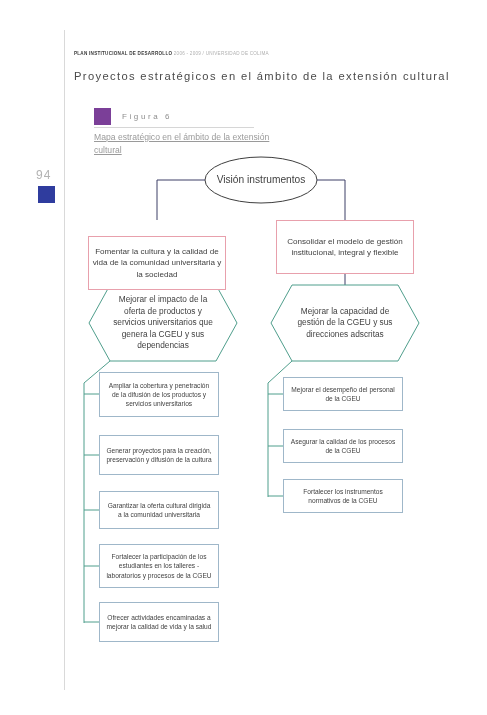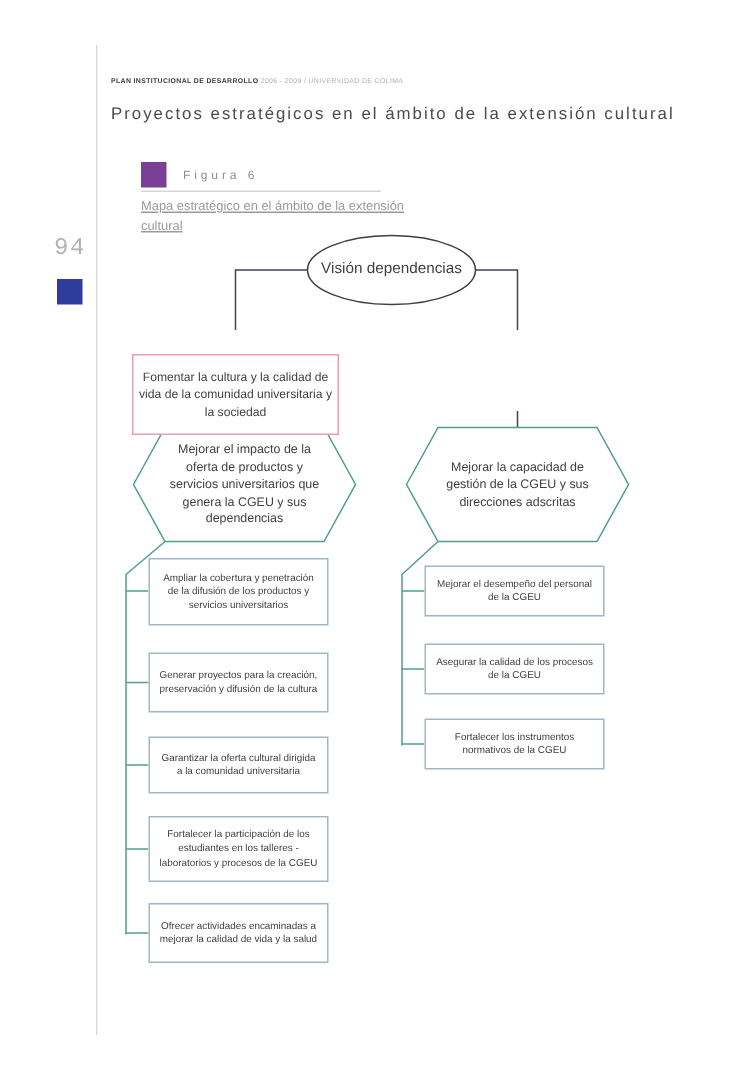--- a/index.html
+++ b/index.html
@@ -16,24 +16,23 @@
   
   #page { position: absolute; inset: 0; }
 
   .left-rule {
     position: absolute; left: 64px; top: 30px;
     width: 1px; height: 660px;
     background: #d9d9d9;
   }
 
   .page-number {
-    position: absolute; left: 36px; top: 156px;
-    font-size: 16px; letter-spacing: 1px;
+    position: absolute; left: 36px; top: 168px;
+    font-size: 12px; letter-spacing: 1px;
     color: #b3b3b3;
-    font-family: Liberation Mono, monospace;
   }
   .page-square {
     position: absolute; left: 38px; top: 186px;
     width: 17px; height: 17px;
     background: #2f3c9e;
   }
 
   .kicker {
     position: absolute; left: 74px; top: 51px;
     font-size: 4.6px; letter-spacing: 0.25px;
@@ -167,26 +166,29 @@
 
       <g stroke="#4f9e8c" stroke-width="1" fill="none">
         <path d="M292,361 L268,383 L268,497"></path>
         <path d="M268,394 L283,394"></path>
         <path d="M268,446 L283,446"></path>
         <path d="M268,496 L283,496"></path>
       </g>
     </svg>
 
     <div class="node node-vision">
-      <span class="ellipse-label">Visión dependencias</span>
+      <span class="ellipse-label">Visión instrumentos</span>
     </div>
 
     <div class="node node-strategy" id="strategy-left">
       <span>Fomentar la cultura y la calidad de vida de la comunidad universitaria y la sociedad</span>
     </div>
+    <div class="node node-strategy" id="strategy-right">
+      <span>Consolidar el modelo de gestión institucional, integral y flexible</span>
+    </div>
 
     <div class="node node-hex" id="objective-right">
       <span class="hex-label">Mejorar la capacidad de gestión de la CGEU y sus direcciones adscritas</span>
     </div>
     <div class="node node-hex" id="objective-left">
       <span class="hex-label">Mejorar el impacto de la oferta de productos y servicios universitarios que genera la CGEU y sus dependencias</span>
     </div>
 
     <div class="node node-leaf leaf-left" style="top:372px;height:45px">
       <span>Ampliar la cobertura y penetración de la difusión de los productos y servicios universitarios</span>

